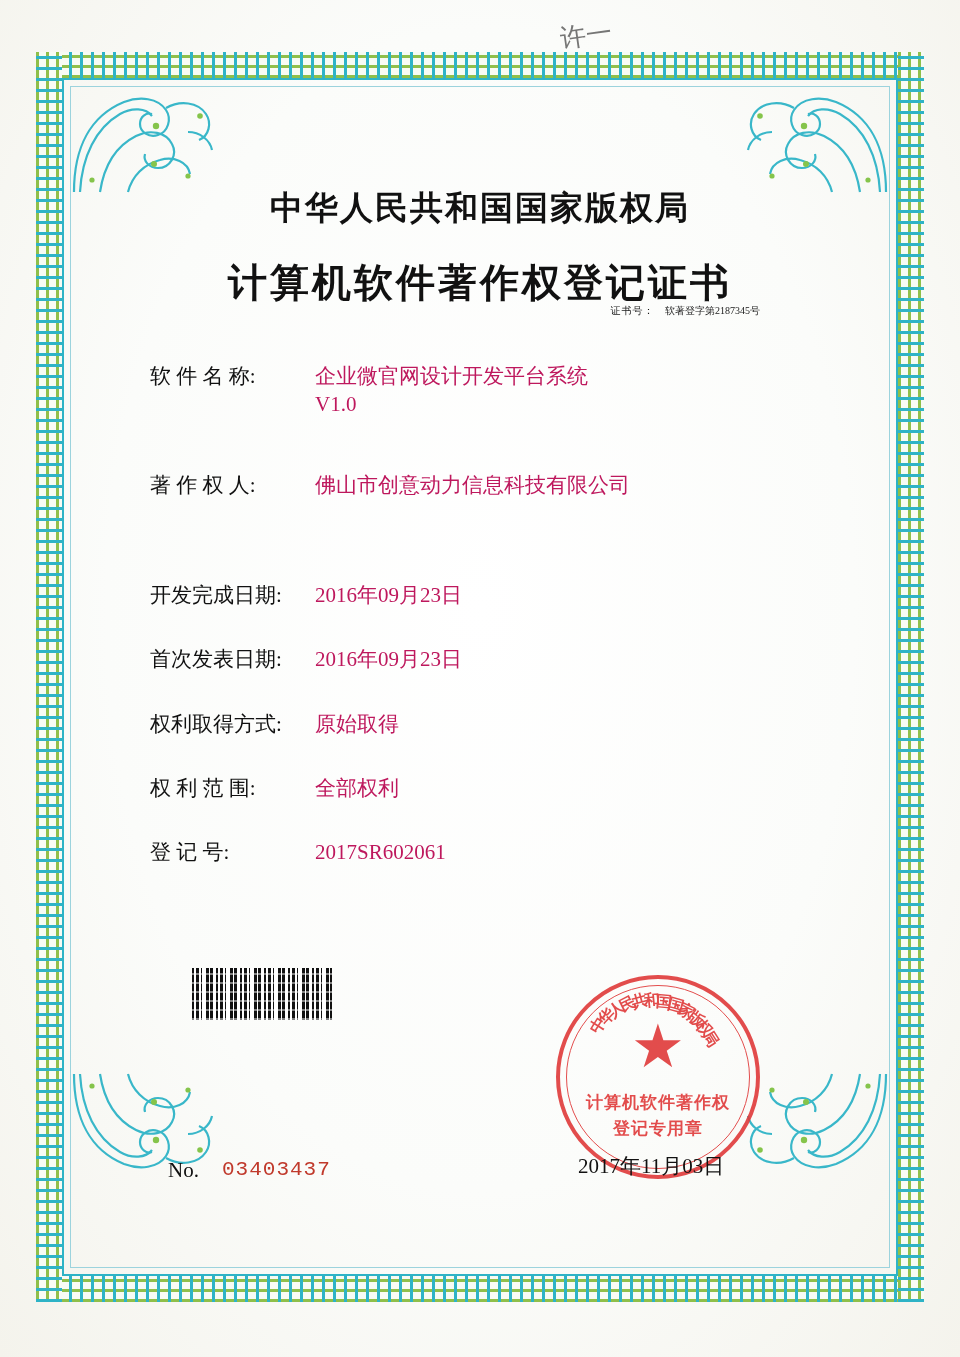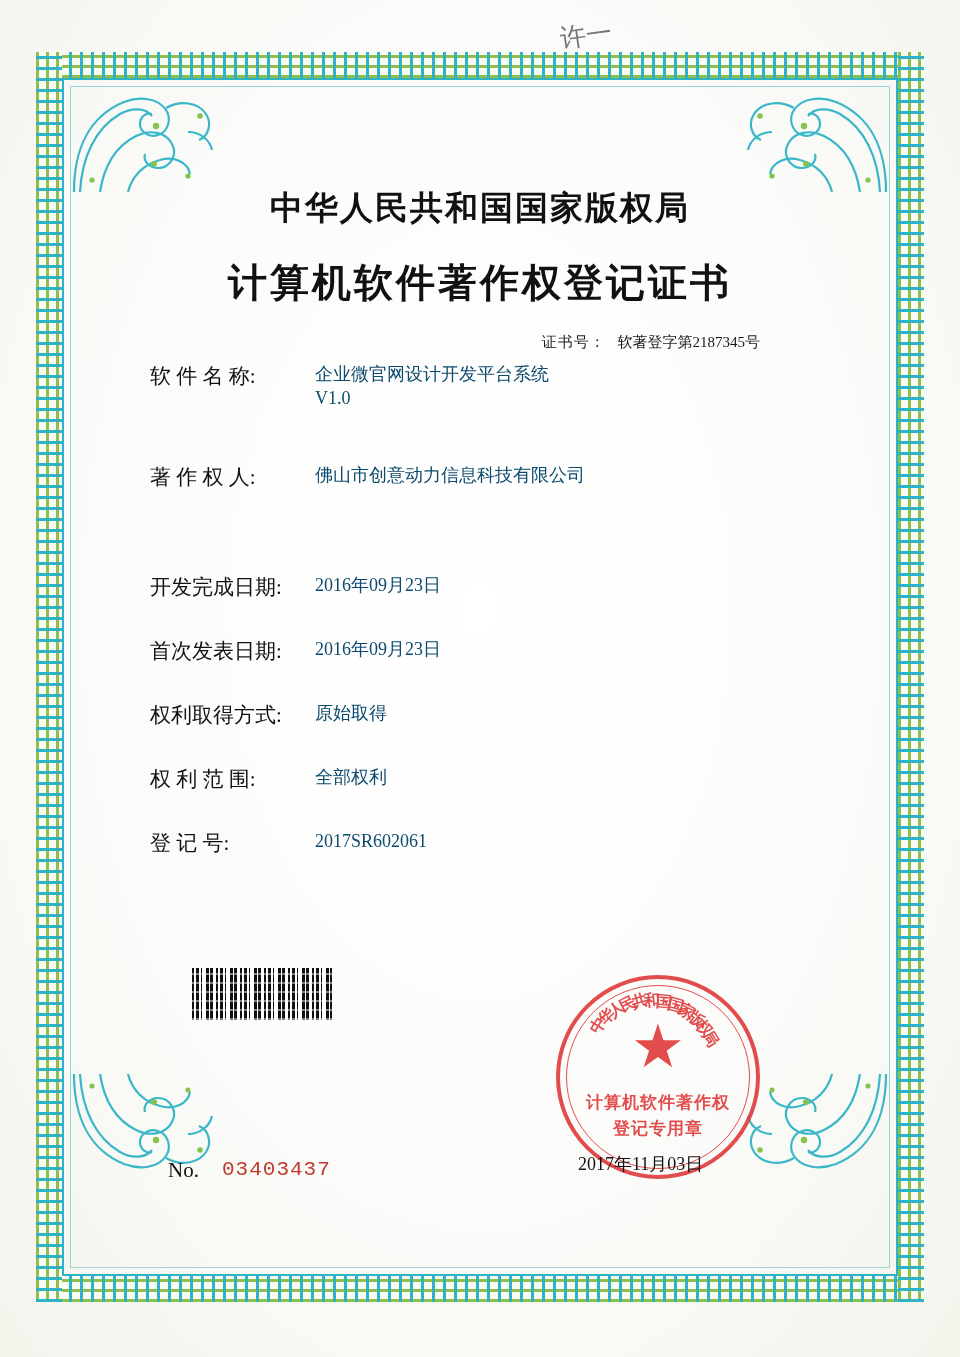--- a/index.html
+++ b/index.html
@@ -129,22 +129,22 @@
   .hdr-line2 {
     top: 256px;
     font-size: 39px;
     font-weight: bold;
     letter-spacing: 3px;
   }
 
   .cert-no {
     position: absolute;
     right: 200px;
-    top: 333px;
-    font-size: 15px;
+    top: 304px;
+    font-size: 10px;
     color: #1a1a1a;
     white-space: nowrap;
   }
   .cert-no .label { letter-spacing: 1px; }
   .cert-no .value { margin-left: 8px; }
 
   
   .fields {
     position: absolute;
     left: 128px;
@@ -158,22 +158,22 @@
     margin-left: 22px;
   }
   .row .lbl {
     width: 165px;
     flex: 0 0 165px;
     font-size: 21px;
     color: #111;
     white-space: nowrap;
   }
   .row .val {
-    font-size: 18px;
-    color: #0c4a6e;
+    font-size: 21px;
+    color: #be185d;
     line-height: 1.35;
   }
   .lbl.tight {
     letter-spacing: 0px;
   }
 
   .gap-a { height: 52px; }
   .gap-b { height: 36px; }
   .gap-c { height: 30px; }
 
@@ -287,21 +287,21 @@
     top: 1158px;
     font-size: 21px;
     color: #c0392b;
     letter-spacing: 1px;
     font-family: "Liberation Mono", monospace;
   }
   .date-issued {
     position: absolute;
     left: 578px;
     top: 1152px;
-    font-size: 18px;
+    font-size: 21px;
     color: #111;
   }
 
   
   .pen-mark {
     position: absolute;
     left: 560px;
     top: 18px;
     font-size: 26px;
     color: #555;

